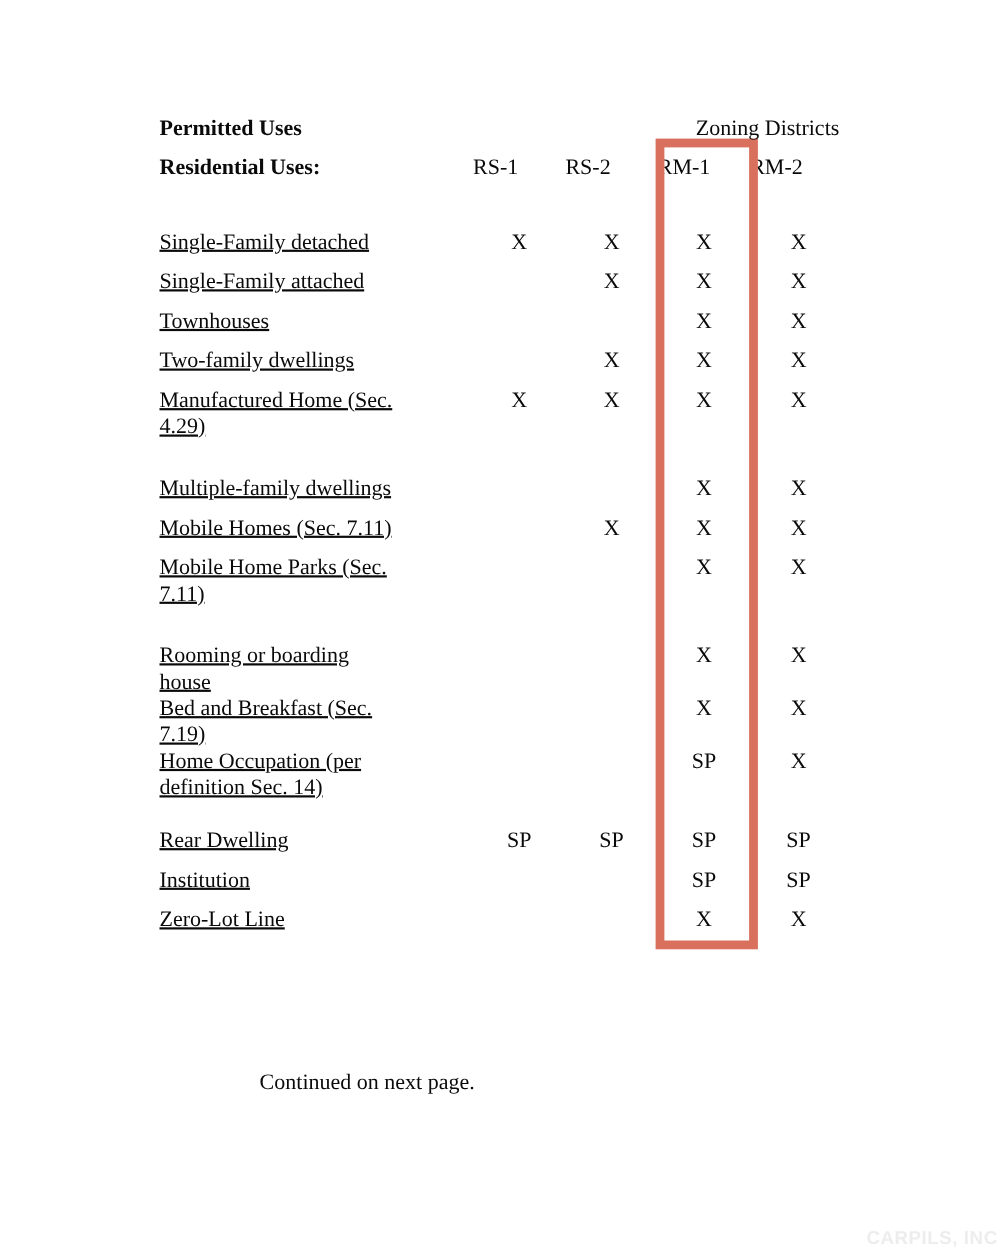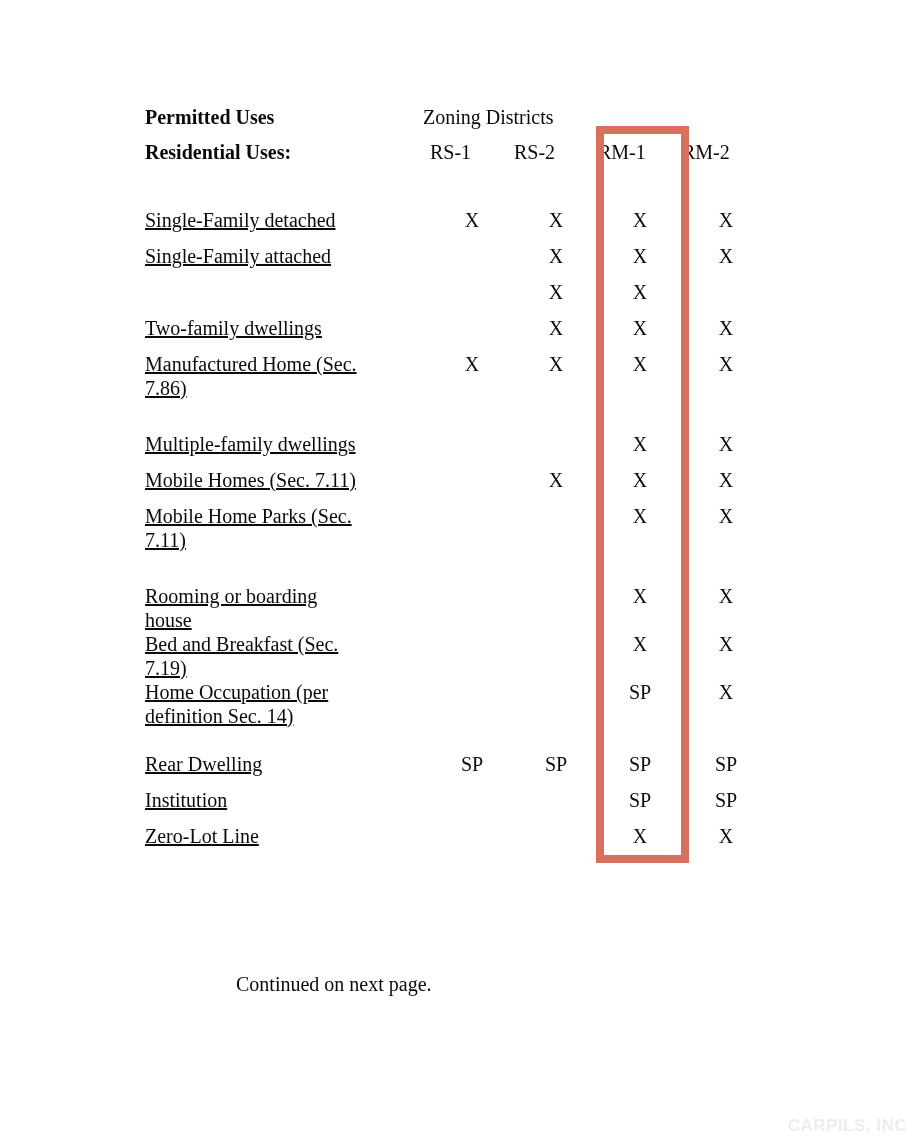--- a/index.html
+++ b/index.html
@@ -18,21 +18,21 @@
   .grid-row {
     display: grid;
     grid-template-columns: 285px 84px 84px 84px 88px;
     align-items: start;
   }
   .hdr1 { line-height: 24px; margin-bottom: 11px; }
   .hdr2 { line-height: 24px; margin-bottom: 44px; }
   .bold { font-weight: bold; }
   .zoning-title {
     grid-column: 2 / 6;
-    text-align: left;
+    text-align: right;
     transform: translateX(-7px);
   }
   .col-head { text-align: left; }
 
   .row { line-height: 24px; padding-bottom: 12px; }
   .group.tight .row { padding-bottom: 0; }
   .group.gap-sm { margin-top: 20px; }
   .group.gap-lg { margin-top: 24px; }
 
   .label { white-space: pre-line; padding-right: 20px; text-decoration: underline; }
@@ -95,35 +95,36 @@
     <div class="mark">X</div>
   </div>
           <div class="grid-row row">
     <div class="label">Single-Family attached</div>
     <div class="mark"></div>
     <div class="mark">X</div>
     <div class="mark">X</div>
     <div class="mark">X</div>
   </div>
           <div class="grid-row row">
+    <div class="label">Townhouses</div>
     <div class="mark"></div>
     <div class="mark"></div>
     <div class="mark">X</div>
     <div class="mark">X</div>
   </div>
           <div class="grid-row row">
     <div class="label">Two-family dwellings</div>
     <div class="mark"></div>
     <div class="mark">X</div>
     <div class="mark">X</div>
     <div class="mark">X</div>
   </div>
           <div class="grid-row row">
     <div class="label">Manufactured Home (Sec.
-7.86)</div>
+4.29)</div>
     <div class="mark">X</div>
     <div class="mark">X</div>
     <div class="mark">X</div>
     <div class="mark">X</div>
   </div>
         </div>
         <div class="group gap-sm">
           <div class="grid-row row">
     <div class="label">Multiple-family dwellings</div>
     <div class="mark"></div>

